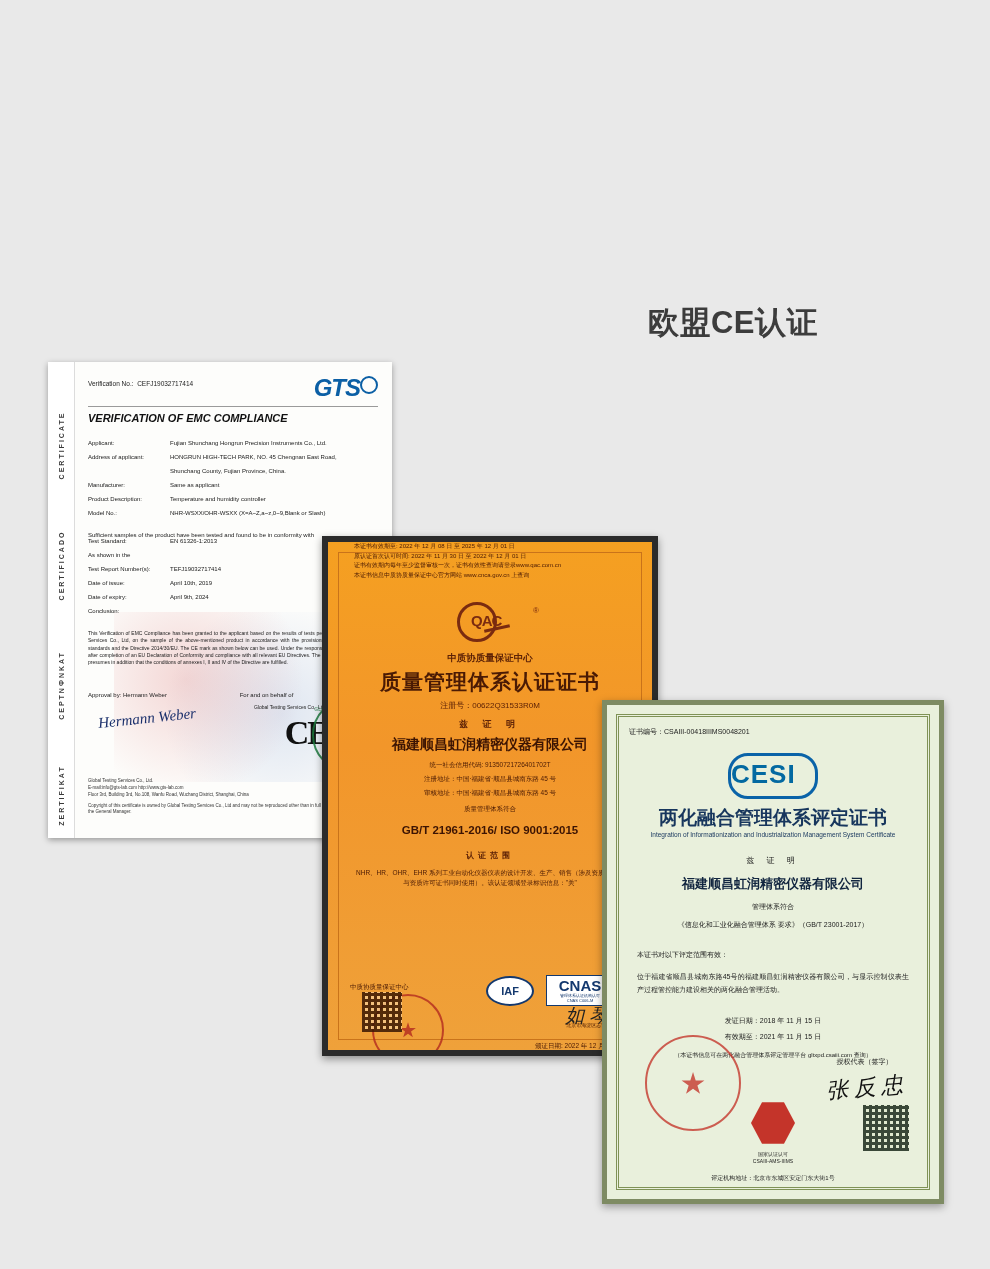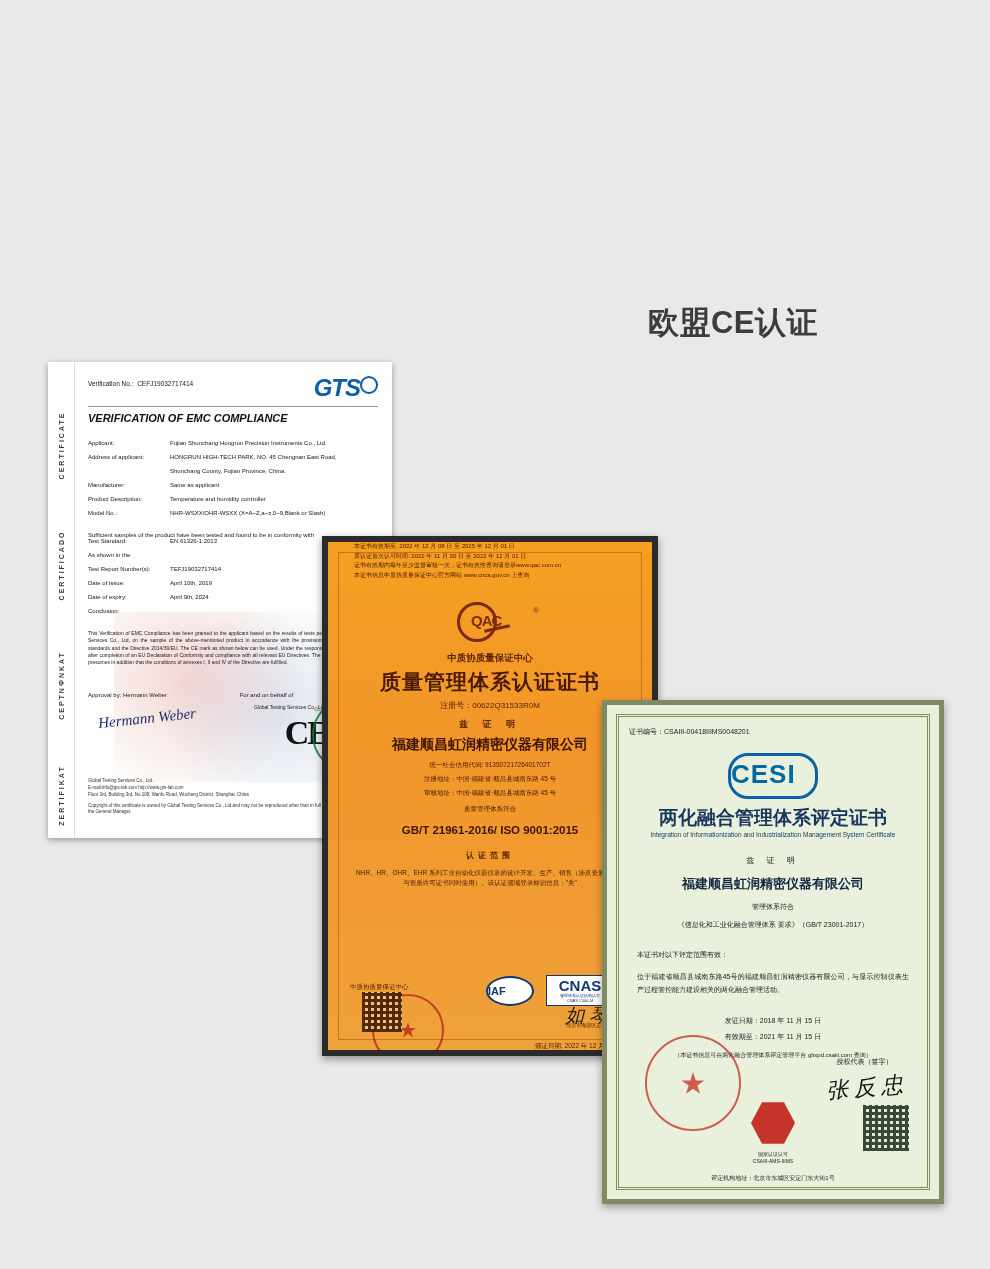--- a/index.html
+++ b/index.html
@@ -335,20 +335,21 @@
   .iaf, .cnas {
     position: absolute;
     bottom: 44px;
     color: #13386e;
   }
   .iaf {
     right: 118px;
     width: 44px; height: 26px;
     border-radius: 50%;
     border: 2px solid #13386e;
+    text-align: center;
     font-size: 11px;
     font-weight: bold;
     line-height: 26px;
     background: #fff;
   }
   .cnas {
     right: 38px;
     width: 66px;
     text-align: center;
     font-size: 15px;

